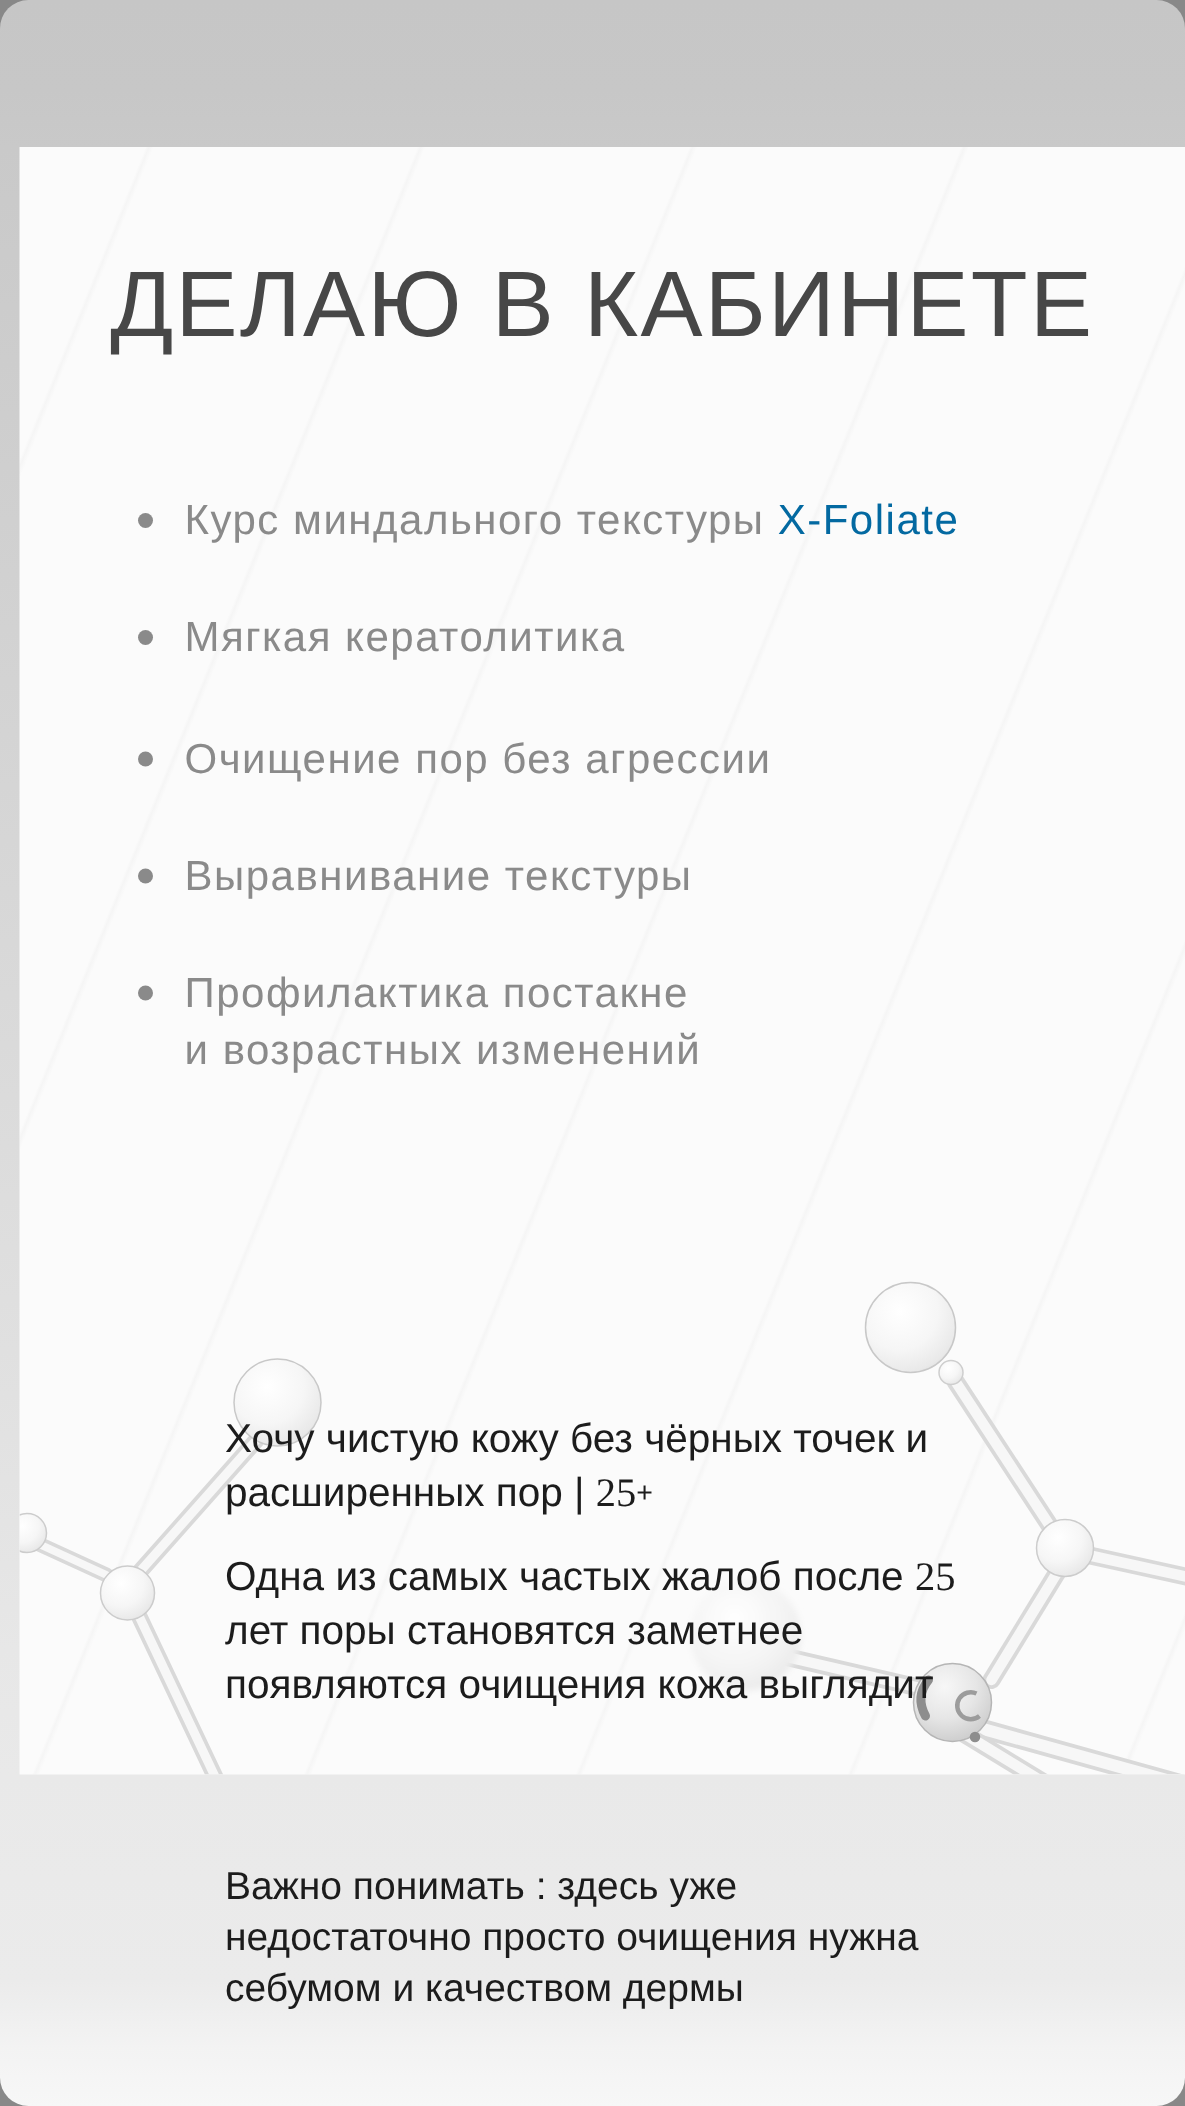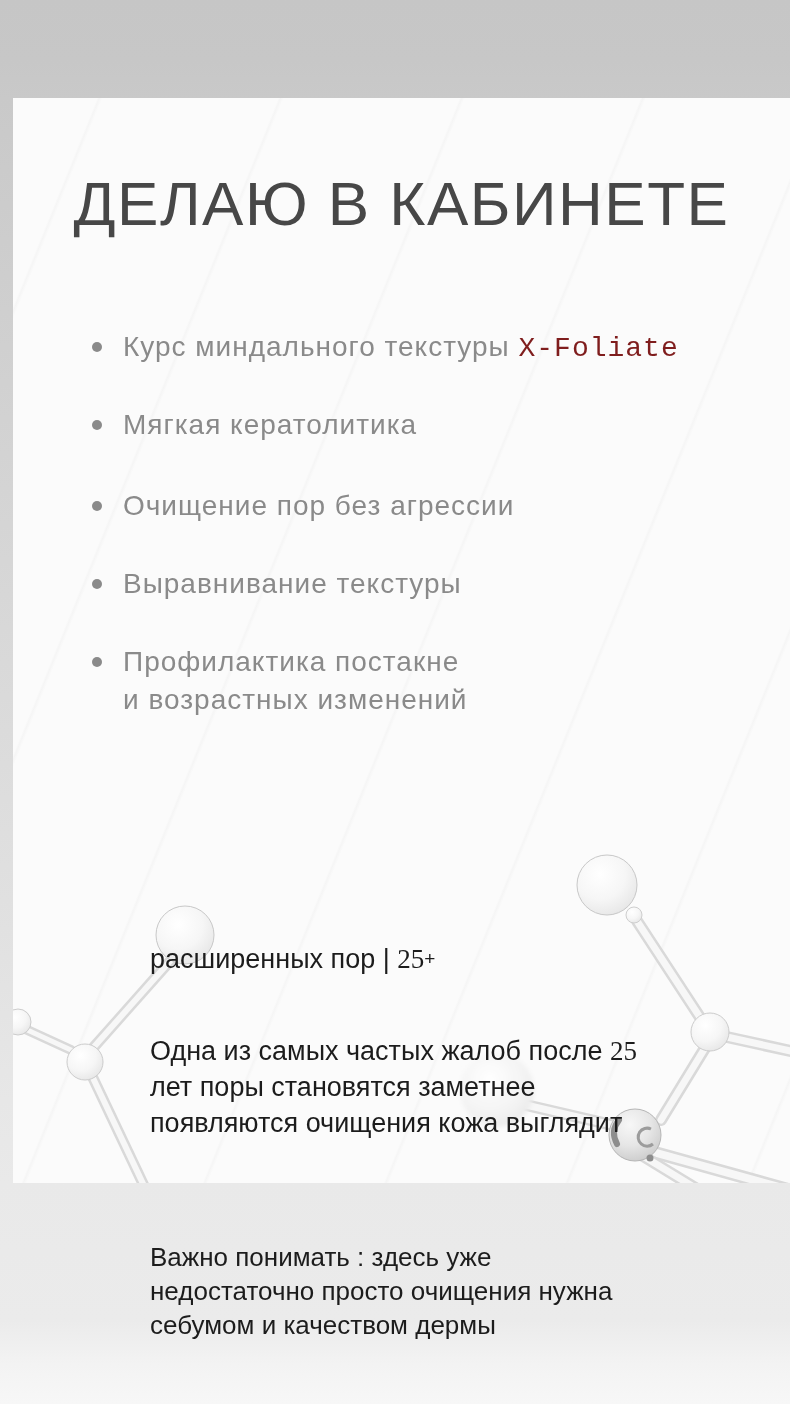--- a/index.html
+++ b/index.html
@@ -3,20 +3,21 @@
 <meta charset="utf-8">
 <style>
   html,body { margin:0; padding:0; background:#888; }
   .stage {
     position:relative; width:790px; height:1404px; overflow:hidden;
     background:linear-gradient(180deg,
       #c6c6c6 0px, #c7c7c7 60px, #c9c9c9 98px,
       #d6d6d6 560px, #e0e0e0 900px, #e7e7e7 1100px,
       #e9e9e9 1183px, #ebebeb 1320px, #f3f3f3 1365px, #f7f7f7 1404px);
     font-family:"Liberation Sans", sans-serif;
+    border-radius:19px;
   }
   .card {
     position:absolute; left:13px; top:98px; width:777px; height:1085px;
     background:#fbfbfb; overflow:hidden; z-index:1;
   }
   .card::before {
     content:""; position:absolute; inset:0; pointer-events:none;
     background:repeating-linear-gradient(112deg,
       rgba(255,255,255,0) 0px, rgba(255,255,255,0) 78px,
       rgba(150,150,150,0.055) 80px, rgba(255,255,255,0) 83px,
@@ -30,21 +31,21 @@
     color:#474747; line-height:64px;
   }
   .bullet {
     position:absolute; left:79px; display:flex;
     color:#8a8a8a; font-size:28px; letter-spacing:1px; line-height:38px;
     font-weight:400;
   }
   .dot { width:10px; height:10px; border-radius:50%; background:#8a8a8a;
          margin-top:14px; margin-right:21px; flex:none; }
   .b1{top:230px} .b2{top:308px} .b3{top:389px} .b4{top:467px} .b5{top:545px}
-  .accent { color:#7f1d1d;font-family:Liberation Mono, monospace; }
+  .accent { color:#0369a1; }
   .para { position:absolute; left:150px; z-index:3;
           color:#1c1c1c; font-size:27px; line-height:36px; }
   .p1 { top:941px; }
   .p2 { top:1033px; }
   .p3 { top:1240px; font-size:26px; line-height:34px; }
   .serif-num { font-family:"Liberation Serif", serif; }
   .plus { font-size:19px; vertical-align:3px; }
 </style>
 </head>
 <body>
@@ -131,20 +132,21 @@
       <span class="dot"></span>
       <span>Выравнивание текстуры</span>
     </div>
     <div class="bullet b5">
       <span class="dot"></span>
       <span><span>Профилактика постакне</span><br><span>и возрастных изменений</span></span>
     </div>
   </div>
 
   <div class="para p1">
+    <div>Хочу чистую кожу без чёрных точек и</div>
     <div><span>расширенных пор | </span><span class="serif-num">25</span><span class="plus">+</span></div>
   </div>
 
   <div class="para p2">
     <div><span>Одна из самых частых жалоб после </span><span class="serif-num">25</span></div>
     <div>лет поры становятся заметнее</div>
     <div>появляются очищения кожа выглядит</div>
   </div>
 
   <div class="para p3">

